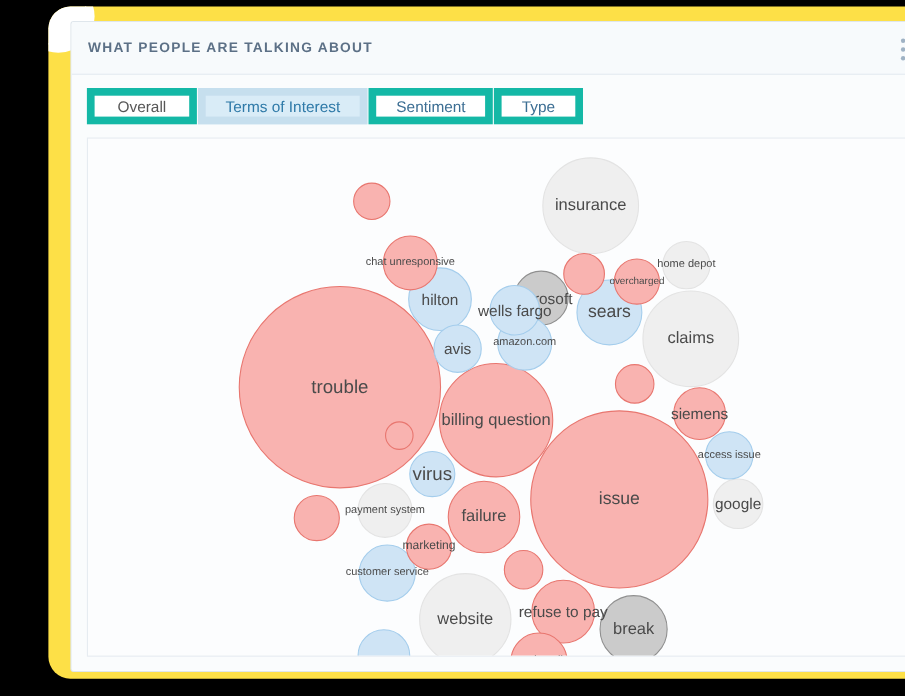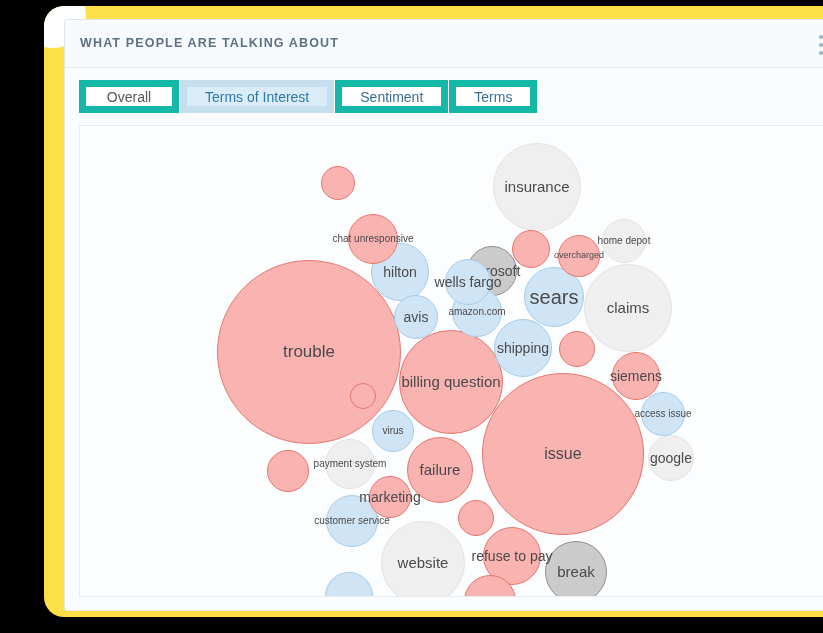--- a/index.html
+++ b/index.html
@@ -161,21 +161,21 @@
           <div class="tab first">
             <span>Overall</span>
           </div>
           <div class="tab active">
             <span>Terms of Interest</span>
           </div>
           <div class="tab">
             <span>Sentiment</span>
           </div>
           <div class="tab">
-            <span>Terms</span>
+            <span>Type</span>
           </div>
         </div>
 
       <div id="plot">
           <div class="bubble b-red" style="left: 137px; top: 134px; width: 184px; height: 184px; font-size: 17px; z-index: 1;">
             <span style="z-index: 500;">trouble</span>
           </div>
           <div class="bubble b-red" style="left: 402px; top: 247px; width: 162px; height: 162px; font-size: 16px; z-index: 2;">
             <span style="z-index: 500;">issue</span>
           </div>
@@ -190,28 +190,25 @@
           </div>
           <div class="bubble b-gray" style="left: 301px; top: 395px; width: 84px; height: 84px; font-size: 15px; z-index: 7;">
             <span style="z-index: 500;">website</span>
           </div>
           <div class="bubble b-red" style="left: 327px; top: 311px; width: 66px; height: 66px; font-size: 15px; z-index: 8;">
             <span style="z-index: 500;">failure</span>
           </div>
           <div class="bubble b-dgray" style="left: 465px; top: 415px; width: 62px; height: 62px; font-size: 15px; z-index: 9;">
             <span style="z-index: 500;">break</span>
           </div>
-          <div class="bubble b-blue" style="left: 444px; top: 141px; width: 60px; height: 60px; font-size: 20px; z-index: 10;">
+          <div class="bubble b-blue" style="left: 444px; top: 128px; width: 60px; height: 60px; font-size: 16px; z-index: 10;">
             <span style="z-index: 500;">sears</span>
           </div>
           <div class="bubble b-blue" style="left: 291px; top: 117px; width: 58px; height: 58px; font-size: 14px; z-index: 11;">
             <span style="z-index: 500;">hilton</span>
-          </div>
-          <div class="bubble b-blue" style="left: 414px; top: 193px; width: 58px; height: 58px; font-size: 14px; z-index: 12;">
-            <span style="z-index: 500;">shipping</span>
           </div>
           <div class="bubble b-red" style="left: 403px; top: 401px; width: 58px; height: 58px; font-size: 14px; z-index: 13;">
             <span style="z-index: 500;">refuse to pay</span>
           </div>
           <div class="bubble b-blue" style="left: 246px; top: 369px; width: 52px; height: 52px; font-size: 10px; z-index: 14;">
             <span style="z-index: 500;">customer service</span>
           </div>
           <div class="bubble b-red" style="left: 384px; top: 449px; width: 52px; height: 52px; font-size: 10px; z-index: 15;">
             <span style="z-index: 500;">sound quality</span>
           </div>
@@ -239,27 +236,27 @@
           </div>
           <div class="bubble b-blue" style="left: 314px; top: 169px; width: 44px; height: 44px; font-size: 14px; z-index: 24;">
             <span style="z-index: 500;">avis</span>
           </div>
           <div class="bubble b-gray" style="left: 522px; top: 93px; width: 44px; height: 44px; font-size: 10px; z-index: 25;">
             <span style="z-index: 500;">home depot</span>
           </div>
           <div class="bubble b-blue" style="left: 561px; top: 266px; width: 44px; height: 44px; font-size: 10px; z-index: 26;">
             <span style="z-index: 500;">access issue</span>
           </div>
-          <div class="bubble b-blue" style="left: 292px; top: 284px; width: 42px; height: 42px; font-size: 10px; z-index: 27;">
+          <div class="bubble b-blue" style="left: 292px; top: 284px; width: 42px; height: 42px; font-size: 17px; z-index: 27;">
             <span style="z-index: 500;">virus</span>
           </div>
           <div class="bubble b-red" style="left: 478px; top: 109px; width: 42px; height: 42px; font-size: 9px; z-index: 28;">
             <span style="z-index: 500;">overcharged</span>
           </div>
-          <div class="bubble b-red" style="left: 289px; top: 350px; width: 42px; height: 42px; font-size: 14px; z-index: 29;">
+          <div class="bubble b-red" style="left: 289px; top: 350px; width: 42px; height: 42px; font-size: 11px; z-index: 29;">
             <span style="z-index: 500;">marketing</span>
           </div>
           <div class="bubble b-red" style="left: 187px; top: 324px; width: 42px; height: 42px; font-size: 11px; z-index: 30;"></div>
           <div class="bubble b-red" style="left: 432px; top: 104px; width: 38px; height: 38px; font-size: 11px; z-index: 31;"></div>
           <div class="bubble b-red" style="left: 479px; top: 205px; width: 36px; height: 36px; font-size: 11px; z-index: 32;"></div>
           <div class="bubble b-red" style="left: 378px; top: 374px; width: 36px; height: 36px; font-size: 11px; z-index: 33;"></div>
           <div class="bubble b-red" style="left: 241px; top: 40px; width: 34px; height: 34px; font-size: 11px; z-index: 34;"></div>
           <div class="bubble b-red" style="left: 270px; top: 257px; width: 26px; height: 26px; font-size: 11px; z-index: 35;"></div>
         </div>
 

